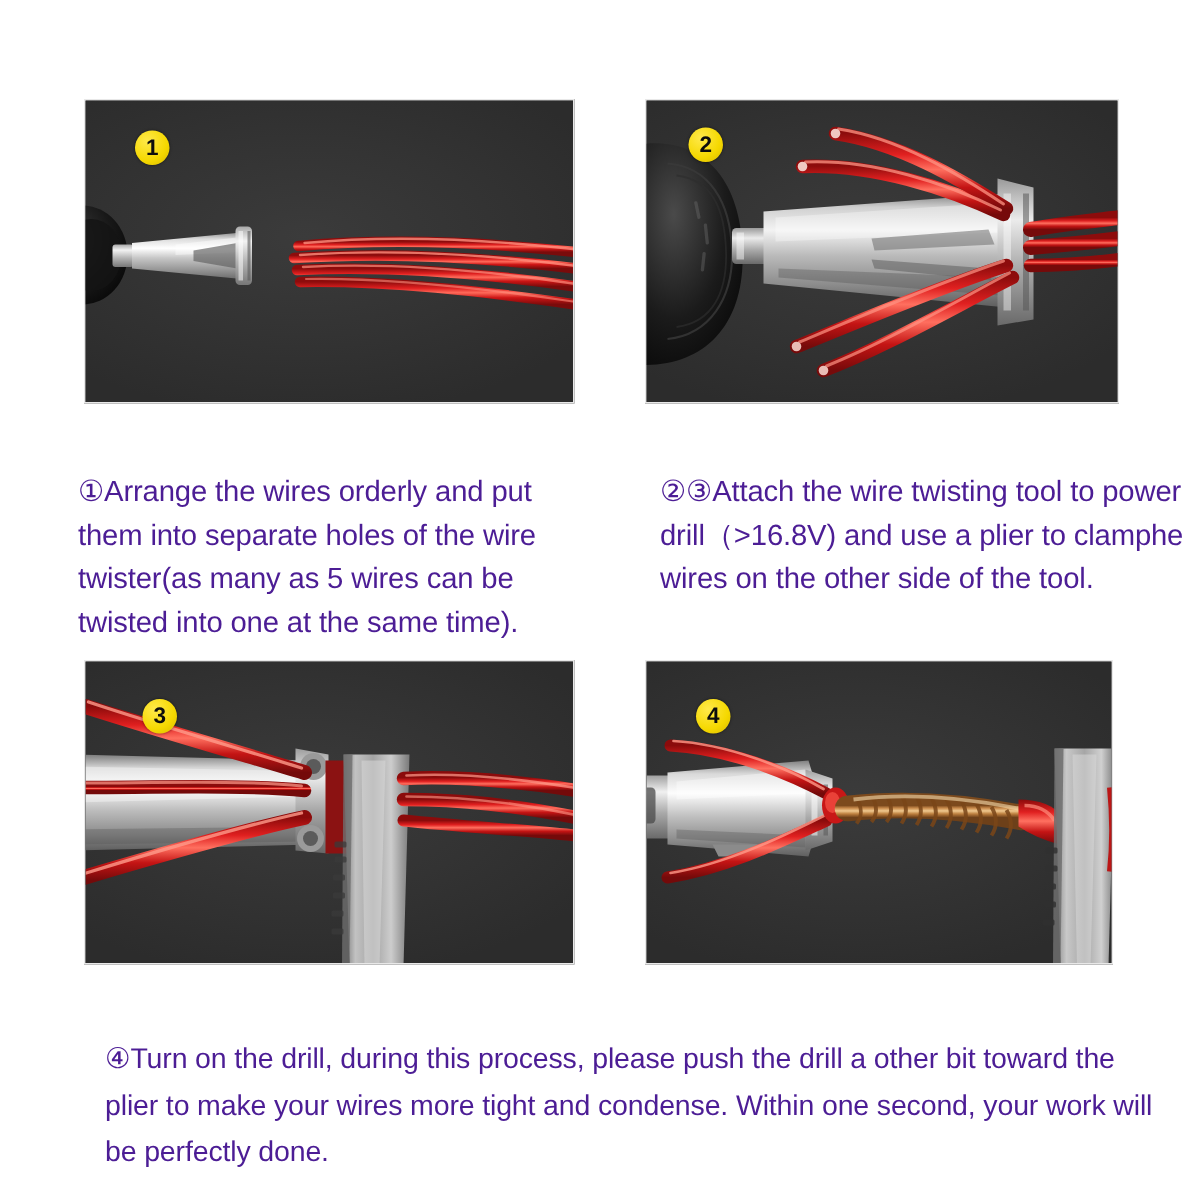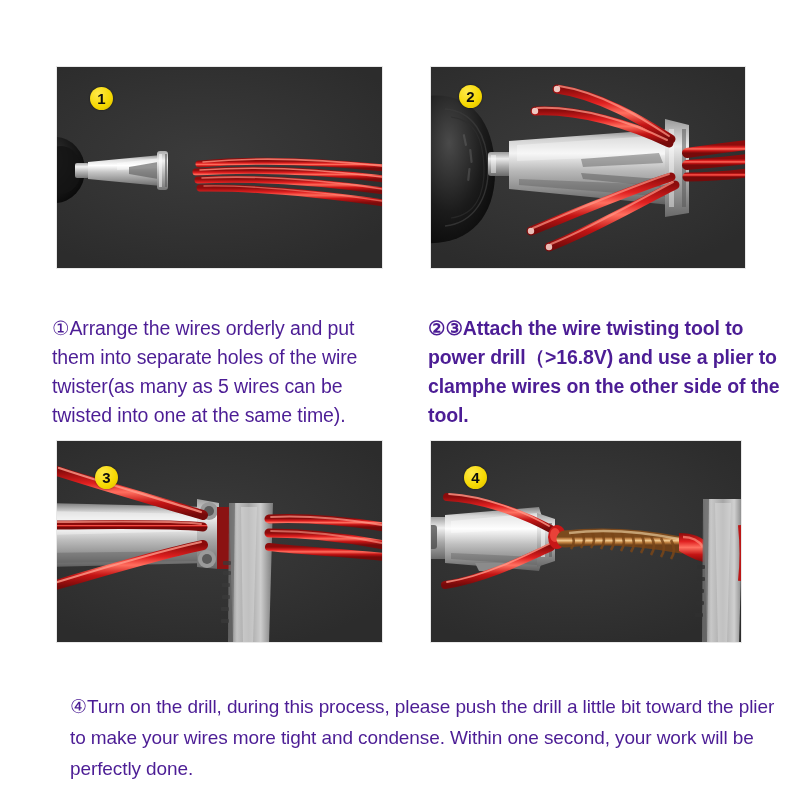--- a/index.html
+++ b/index.html
@@ -66,21 +66,21 @@
   
   .caption {
     position: absolute;
     font-family: "Liberation Sans", sans-serif;
     font-size: 19.5px;
     line-height: 29px;
     color: #4c1d95;
     letter-spacing: -0.1px;
   }
   #caption-1 { left: 52px;  top: 294px; width: 350px; }
-  #caption-2 { left: 428px; top: 294px; width: 352px; font-weight: bold; }
+  #caption-2 { left: 440px; top: 294px; width: 352px; }
   #caption-4 { left: 70px;  top: 672px; width: 706px; font-size: 19px; line-height: 31px; }
 
   svg { display: block; }
 </style>
 </head>
 <body>
 
 <div id="page">
 
   <div class="panel" id="panel-1">
@@ -409,15 +409,15 @@
       </g>
 
       <path d="M309,84 C311,104 311,122 309,140" stroke="#bb1616" stroke-width="4" fill="none"></path>
     </svg>
 
     <div class="badge" id="badge-4">4</div>
   </div>
 
   <p class="caption" id="caption-1">①Arrange the wires orderly and put them into separate holes of the wire twister(as many as 5 wires can be twisted into one at the same time).</p>
   <p class="caption" id="caption-2">②③Attach the wire twisting tool to power drill（&gt;16.8V) and use a plier to clamphe wires on the other side of the tool.</p>
-  <p class="caption" id="caption-4">④Turn on the drill, during this process, please push the drill a little bit toward the plier to make your wires more tight and condense. Within one second, your work will be perfectly done.</p>
+  <p class="caption" id="caption-4">④Turn on the drill, during this process, please push the drill a other bit toward the plier to make your wires more tight and condense. Within one second, your work will be perfectly done.</p>
 
 </div>
 
 </body></html>

